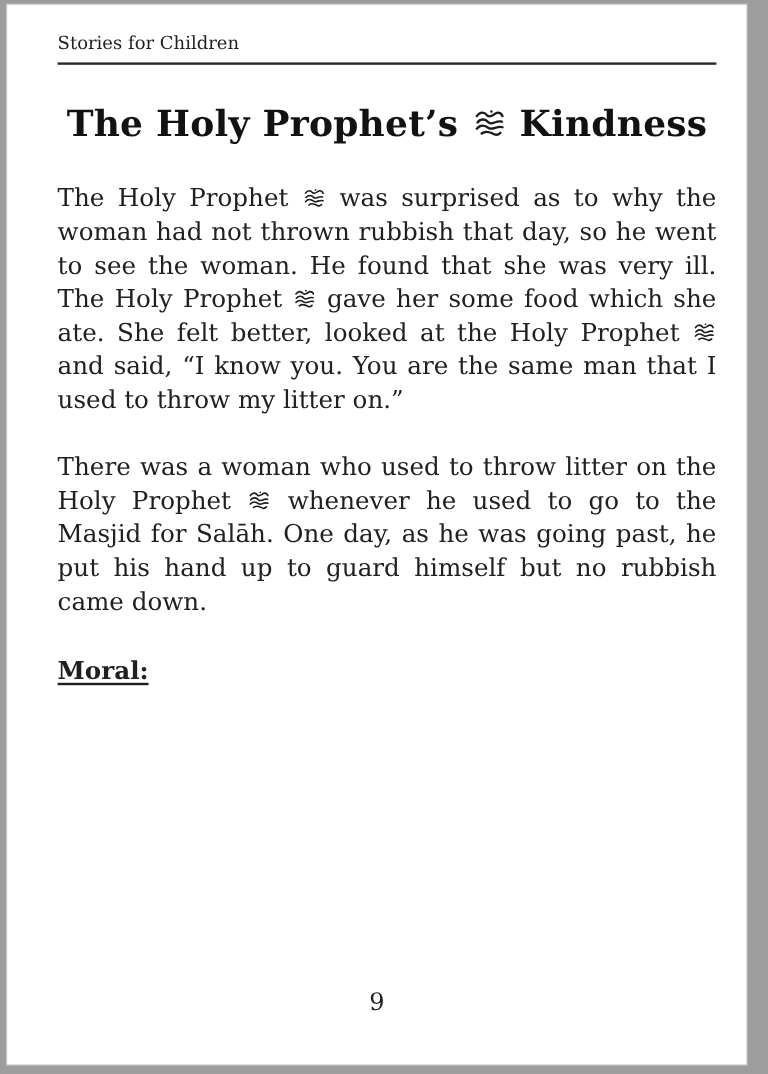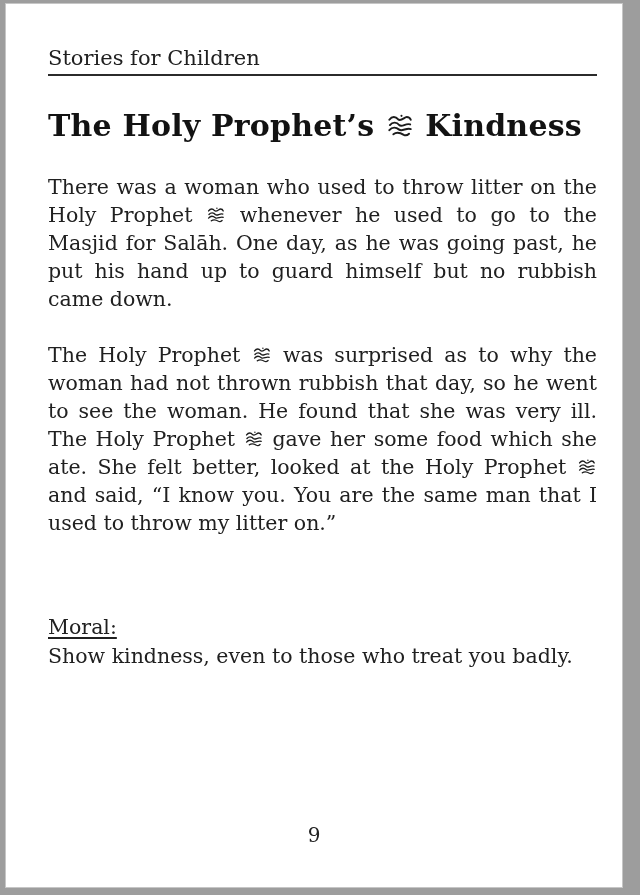--- a/index.html
+++ b/index.html
@@ -13,50 +13,50 @@
   }
   .page {
     position: absolute;
     left: 6px; top: 4px; right: 18px; bottom: 8px;
     background: #ffffff;
     box-shadow: 0 0 0 1px #c6c6c6;
   }
   .content { padding: 0 25px 0 42px; }
 
   .running-header {
-    margin-top: 44px;
+    margin-top: 22px;
     display: flex;
     justify-content: space-between;
     align-items: baseline;
-    font-size: 21px;
+    font-size: 15px;
     line-height: 20px;
   }
   .header-rule {
     margin-top: 6px;
     border-bottom: 2px solid #2b2b2b;
   }
 
   .chapter-title {
     margin-top: 31px;
-    text-align: left;
+    text-align: center;
     font-size: 30px;
     line-height: 38px;
     font-weight: bold;
     color: #121212;
     letter-spacing: 0.2px;
   }
 
   p.story {
     margin: 28px 0 0 0;
     font-size: 20.5px;
     line-height: 28px;
     text-align: justify;
   }
 
-  .moral { margin-top: 76px; font-size: 20.5px; line-height: 29px; font-weight: normal; }
+  .moral { margin-top: 30px; font-size: 20.5px; line-height: 29px; font-weight: bold; }
   .moral-label {
     text-decoration: underline;
     text-decoration-thickness: 2px;
     text-underline-offset: 3px;
   }
 
   .page-number {
     position: absolute;
     left: 0; right: 0; bottom: 40px;
     text-align: center;
@@ -85,29 +85,20 @@
     <h1 class="chapter-title">The Holy Prophet’s <span class="pbuh"><svg viewBox="0 0 22 20" xmlns="http://www.w3.org/2000/svg">
             <g fill="none" stroke="#1c1c1c" stroke-width="1.7" stroke-linecap="round">
               <path d="M2 5 C4.5 1.5 7.5 2 9.5 4.5 C12 7 15 2.5 17 2.5 C18.5 2.5 20 3.5 20.5 5"></path>
               <path d="M2.5 9.5 C5 6.5 8.5 7 10.5 9.5 C13 12 16 7.5 20 9"></path>
               <path d="M2 14 C4.5 11 8 11.5 10.5 13.5 C13 15.5 17 11.5 20.5 13"></path>
               <path d="M5.5 17.5 C8 15.5 12 16.5 14.5 18 C16 18.8 18 18 19 17"></path>
               <circle cx="12.5" cy="1.6" r="0.9" fill="#1c1c1c" stroke="none"></circle>
             </g>
           </svg></span> Kindness</h1>
 
-    <p class="story">There was a woman who used to throw litter on the Holy Prophet <span class="pbuh"><svg viewBox="0 0 22 20" xmlns="http://www.w3.org/2000/svg">
-            <g fill="none" stroke="#1c1c1c" stroke-width="1.7" stroke-linecap="round">
-              <path d="M2 5 C4.5 1.5 7.5 2 9.5 4.5 C12 7 15 2.5 17 2.5 C18.5 2.5 20 3.5 20.5 5"></path>
-              <path d="M2.5 9.5 C5 6.5 8.5 7 10.5 9.5 C13 12 16 7.5 20 9"></path>
-              <path d="M2 14 C4.5 11 8 11.5 10.5 13.5 C13 15.5 17 11.5 20.5 13"></path>
-              <path d="M5.5 17.5 C8 15.5 12 16.5 14.5 18 C16 18.8 18 18 19 17"></path>
-              <circle cx="12.5" cy="1.6" r="0.9" fill="#1c1c1c" stroke="none"></circle>
-            </g>
-          </svg></span> whenever he used to go to the Masjid for Salāh. One day, as he was going past, he put his hand up to guard himself but no rubbish came down.</p>
     <p class="story">The Holy Prophet <span class="pbuh"><svg viewBox="0 0 22 20" xmlns="http://www.w3.org/2000/svg">
             <g fill="none" stroke="#1c1c1c" stroke-width="1.7" stroke-linecap="round">
               <path d="M2 5 C4.5 1.5 7.5 2 9.5 4.5 C12 7 15 2.5 17 2.5 C18.5 2.5 20 3.5 20.5 5"></path>
               <path d="M2.5 9.5 C5 6.5 8.5 7 10.5 9.5 C13 12 16 7.5 20 9"></path>
               <path d="M2 14 C4.5 11 8 11.5 10.5 13.5 C13 15.5 17 11.5 20.5 13"></path>
               <path d="M5.5 17.5 C8 15.5 12 16.5 14.5 18 C16 18.8 18 18 19 17"></path>
               <circle cx="12.5" cy="1.6" r="0.9" fill="#1c1c1c" stroke="none"></circle>
             </g>
           </svg></span> was surprised as to why the woman had not thrown rubbish that day, so he went to see the woman. He found that she was very ill. The Holy Prophet <span class="pbuh"><svg viewBox="0 0 22 20" xmlns="http://www.w3.org/2000/svg">
             <g fill="none" stroke="#1c1c1c" stroke-width="1.7" stroke-linecap="round">
@@ -119,22 +110,30 @@
             </g>
           </svg></span> gave her some food which she ate. She felt better, looked at the Holy Prophet <span class="pbuh"><svg viewBox="0 0 22 20" xmlns="http://www.w3.org/2000/svg">
             <g fill="none" stroke="#1c1c1c" stroke-width="1.7" stroke-linecap="round">
               <path d="M2 5 C4.5 1.5 7.5 2 9.5 4.5 C12 7 15 2.5 17 2.5 C18.5 2.5 20 3.5 20.5 5"></path>
               <path d="M2.5 9.5 C5 6.5 8.5 7 10.5 9.5 C13 12 16 7.5 20 9"></path>
               <path d="M2 14 C4.5 11 8 11.5 10.5 13.5 C13 15.5 17 11.5 20.5 13"></path>
               <path d="M5.5 17.5 C8 15.5 12 16.5 14.5 18 C16 18.8 18 18 19 17"></path>
               <circle cx="12.5" cy="1.6" r="0.9" fill="#1c1c1c" stroke="none"></circle>
             </g>
           </svg></span> and said, “I know you. You are the same man that I used to throw my litter on.”</p>
+    <p class="story">There was a woman who used to throw litter on the Holy Prophet <span class="pbuh"><svg viewBox="0 0 22 20" xmlns="http://www.w3.org/2000/svg">
+            <g fill="none" stroke="#1c1c1c" stroke-width="1.7" stroke-linecap="round">
+              <path d="M2 5 C4.5 1.5 7.5 2 9.5 4.5 C12 7 15 2.5 17 2.5 C18.5 2.5 20 3.5 20.5 5"></path>
+              <path d="M2.5 9.5 C5 6.5 8.5 7 10.5 9.5 C13 12 16 7.5 20 9"></path>
+              <path d="M2 14 C4.5 11 8 11.5 10.5 13.5 C13 15.5 17 11.5 20.5 13"></path>
+              <path d="M5.5 17.5 C8 15.5 12 16.5 14.5 18 C16 18.8 18 18 19 17"></path>
+              <circle cx="12.5" cy="1.6" r="0.9" fill="#1c1c1c" stroke="none"></circle>
+            </g>
+          </svg></span> whenever he used to go to the Masjid for Salāh. One day, as he was going past, he put his hand up to guard himself but no rubbish came down.</p>
 
     <div class="moral">
       <div class="moral-label">Moral:</div>
-      <div>Show kindness, even to those who treat you badly.</div>
     </div>
 
   </div>
 
   <div class="page-number">9</div>
 </div>
 
 </body></html>

